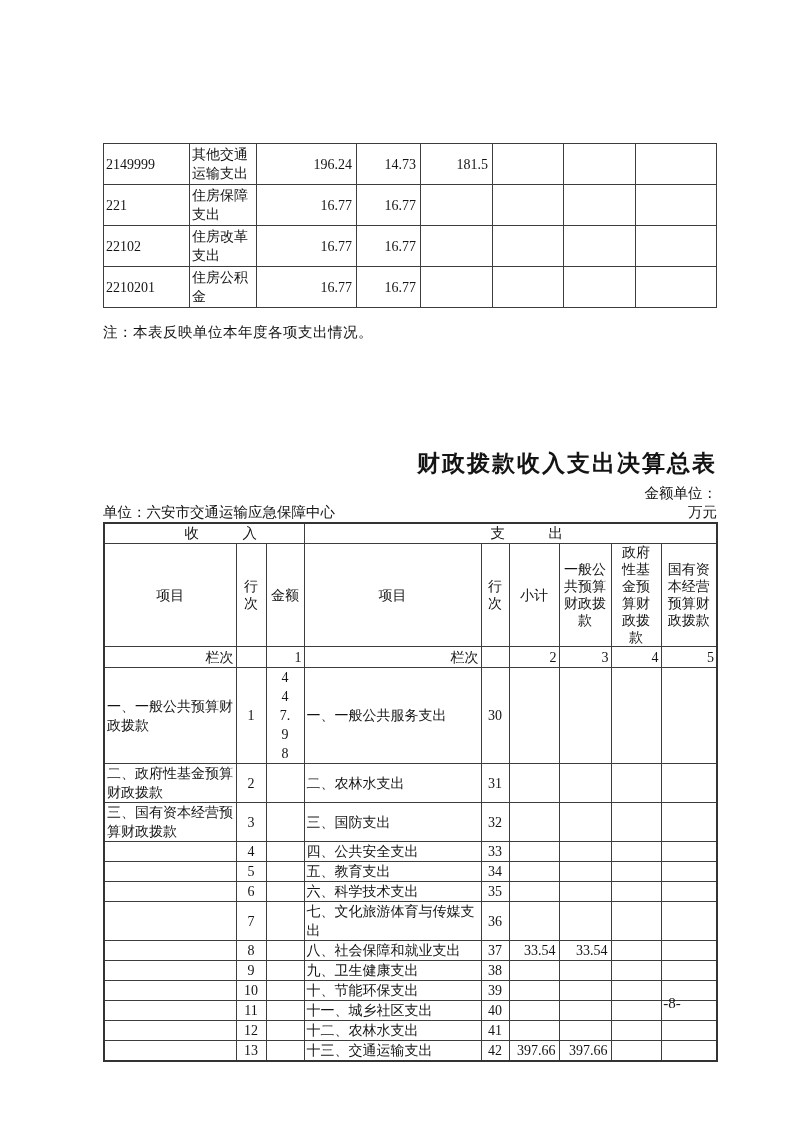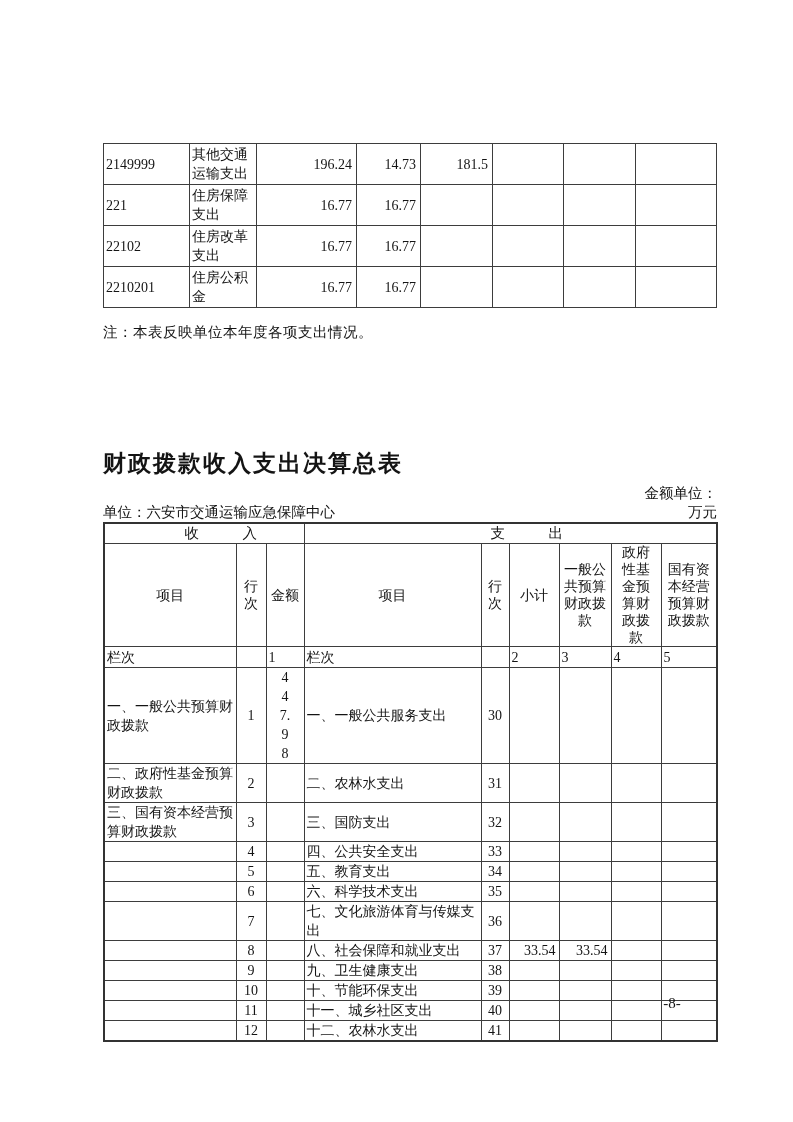--- a/index.html
+++ b/index.html
@@ -18,33 +18,33 @@
     word-wrap:break-word;
   }
   .t1 td { height:41px; }
   .num { text-align:right; padding-right:4px; }
   .ctr { text-align:center; }
   .brk { word-break:break-all; padding:0 12px; }
 
   .note { font-size:14.5px; line-height:20px; margin-top:14px; letter-spacing:0.5px; }
 
   .title {
-    margin-top:106px; text-align:left;
+    margin-top:106px; text-align:right;
     font-size:23px; font-weight:bold; letter-spacing:2px;
   }
   .meta { margin-top:5px; text-align:right; font-size:14.5px; line-height:19px; }
   .org-line {
     display:flex; justify-content:space-between;
     font-size:14.5px; line-height:19px;
   }
 
   .t2 { border:2px solid #333333; }
   .t2 .hrow1 td { height:20px; text-align:center; font-size:14.5px;padding-left:35px; }
   .t2 .hrow2 td { height:70px; text-align:center; line-height:17px; padding:0 4px; }
-  .t2 .lanci td { height:21px; text-align:left; }
+  .t2 .lanci td { height:21px; text-align:right; }
   .t2 tr.r td { height:20px; }
   .t2 td.item { text-align:left; }
   .t2 td.val { text-align:right; padding-right:3px; }
 
   .pageno {
     position:absolute; top:995px; left:640px; width:64px;
     text-align:center; font-size:15px;
   }
 </style>
 </head>
@@ -282,17 +282,28 @@
       <td class="item"></td>
       <td class="ctr">12</td>
       <td class="ctr brk"></td>
       <td class="item">十二、农林水支出</td>
       <td class="ctr">41</td>
       <td class="val"></td>
       <td class="val"></td>
       <td class="val"></td>
       <td class="val"></td>
     </tr>
+    <tr class="r">
+      <td class="item"></td>
+      <td class="ctr">13</td>
+      <td class="ctr brk"></td>
+      <td class="item">十三、交通运输支出</td>
+      <td class="ctr">42</td>
+      <td class="val">397.66</td>
+      <td class="val">397.66</td>
+      <td class="val"></td>
+      <td class="val"></td>
+    </tr>
   </tbody>
     </table>
 </div>
 
 <div class="pageno">-8-</div>
 
 </body></html>

